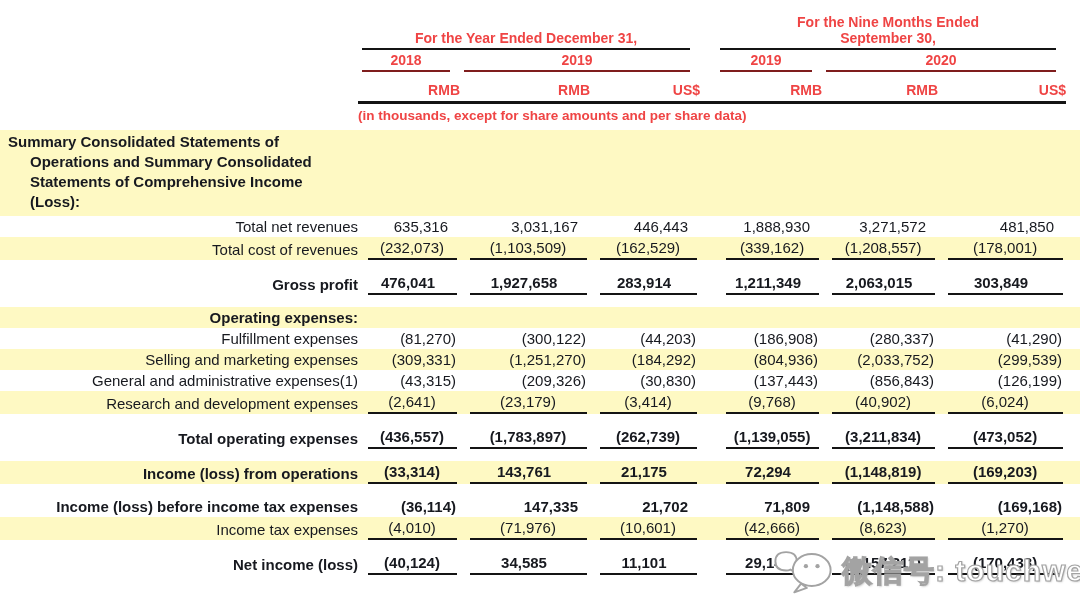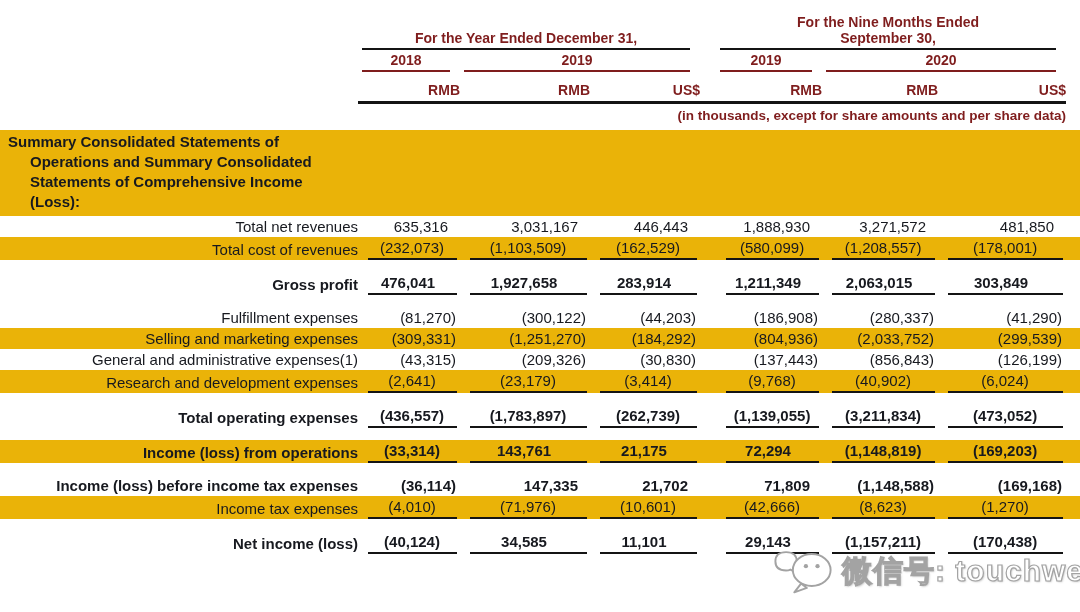--- a/index.html
+++ b/index.html
@@ -3,29 +3,29 @@
 <meta charset="utf-8">
 <style>
   html,body{margin:0;padding:0;}
   body{
     width:1080px;height:612px;position:relative;overflow:hidden;background:#ffffff;
     font-family:"Liberation Sans",sans-serif;color:#17191f;
   }
   table{border-collapse:collapse;table-layout:fixed;width:1080px;margin-top:14px;}
   td{padding:0;vertical-align:bottom;}
   
-  thead td{font-weight:bold;font-size:14px;color:#7f1d1d;}
+  thead td{font-weight:bold;font-size:14px;color:#ef4444;}
   .grp{border-bottom:2px solid #141414;text-align:center;line-height:16px;padding-bottom:2px;margin:0 10px 0 4px;}
   .yr{border-bottom:2px solid #7f1d1d;text-align:center;line-height:17px;padding:2px 0 1px;margin:0 10px 8px 4px;}
   .cur{text-align:right;border-bottom:3px solid #141414;padding:2px 0 3px;}
   .curline{border-bottom:3px solid #141414;}
-  .note{text-align:right;font-size:13.5px;font-weight:bold;padding:4px 0 7px;}
+  .note{text-align:left;font-size:13.5px;font-weight:bold;padding:4px 0 7px;}
   
   tbody td{font-size:15px;line-height:21px;}
-  tr.blue td{background:#eab308;}
+  tr.blue td{background:#fef9c3;}
   tr.bold{font-weight:bold;}
   tr.gap td{height:12px;background:#fff;}
   .lblc{text-align:right;padding-left:8px;white-space:nowrap;}
   .lblc.ind{padding-left:42px;}
   .valc{text-align:right;}
   .seg{margin-left:10px;margin-right:3px;}
   .seg.u{border-bottom:2px solid #141414;text-align:center;}
   .num{display:inline-block;padding-right:9px;}
   .num.neg{padding-right:1px;}
   .title-row td{font-weight:bold;font-size:15px;line-height:20px;padding:2px 0 4px 8px;}
@@ -145,21 +145,21 @@
           <div class="seg u"><span class="num neg">(232,073)</span></div>
         </td>
         <td class="valc">
           <div class="seg u"><span class="num neg">(1,103,509)</span></div>
         </td>
         <td class="valc">
           <div class="seg u"><span class="num neg">(162,529)</span></div>
         </td>
         <td></td>
         <td class="valc">
-          <div class="seg u"><span class="num neg">(580,099)</span></div>
+          <div class="seg u"><span class="num neg">(339,162)</span></div>
         </td>
         <td class="valc">
           <div class="seg u"><span class="num neg">(1,208,557)</span></div>
         </td>
         <td class="valc">
           <div class="seg u"><span class="num neg">(178,001)</span></div>
         </td>
         <td></td>
       </tr>
       <tr class="gap">
@@ -183,20 +183,43 @@
         <td class="valc">
           <div class="seg u"><span class="num">2,063,015</span></div>
         </td>
         <td class="valc">
           <div class="seg u"><span class="num">303,849</span></div>
         </td>
         <td></td>
       </tr>
       <tr class="gap">
         <td colspan="9"></td>
+      </tr>
+      <tr class="blue bold">
+        <td class="lblc">Operating expenses:</td>
+        <td class="valc">
+          <div class="seg">&nbsp;</div>
+        </td>
+        <td class="valc">
+          <div class="seg">&nbsp;</div>
+        </td>
+        <td class="valc">
+          <div class="seg">&nbsp;</div>
+        </td>
+        <td></td>
+        <td class="valc">
+          <div class="seg">&nbsp;</div>
+        </td>
+        <td class="valc">
+          <div class="seg">&nbsp;</div>
+        </td>
+        <td class="valc">
+          <div class="seg">&nbsp;</div>
+        </td>
+        <td></td>
       </tr>
       <tr class="">
         <td class="lblc ind">Fulfillment expenses</td>
         <td class="valc">
           <div class="seg"><span class="num neg">(81,270)</span></div>
         </td>
         <td class="valc">
           <div class="seg"><span class="num neg">(300,122)</span></div>
         </td>
         <td class="valc">

